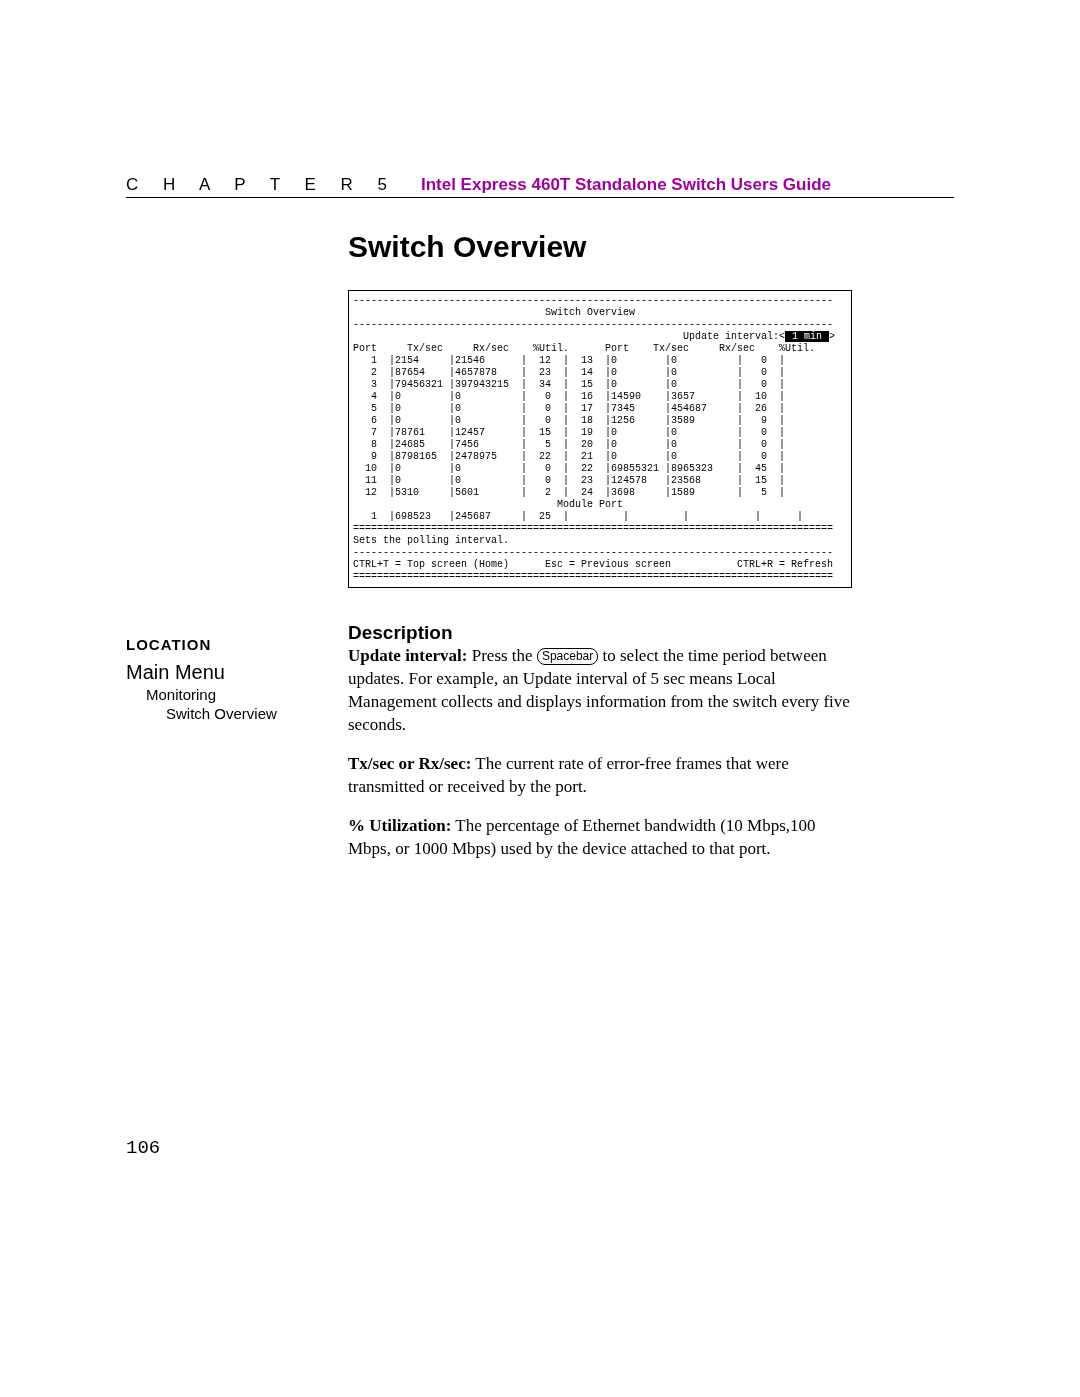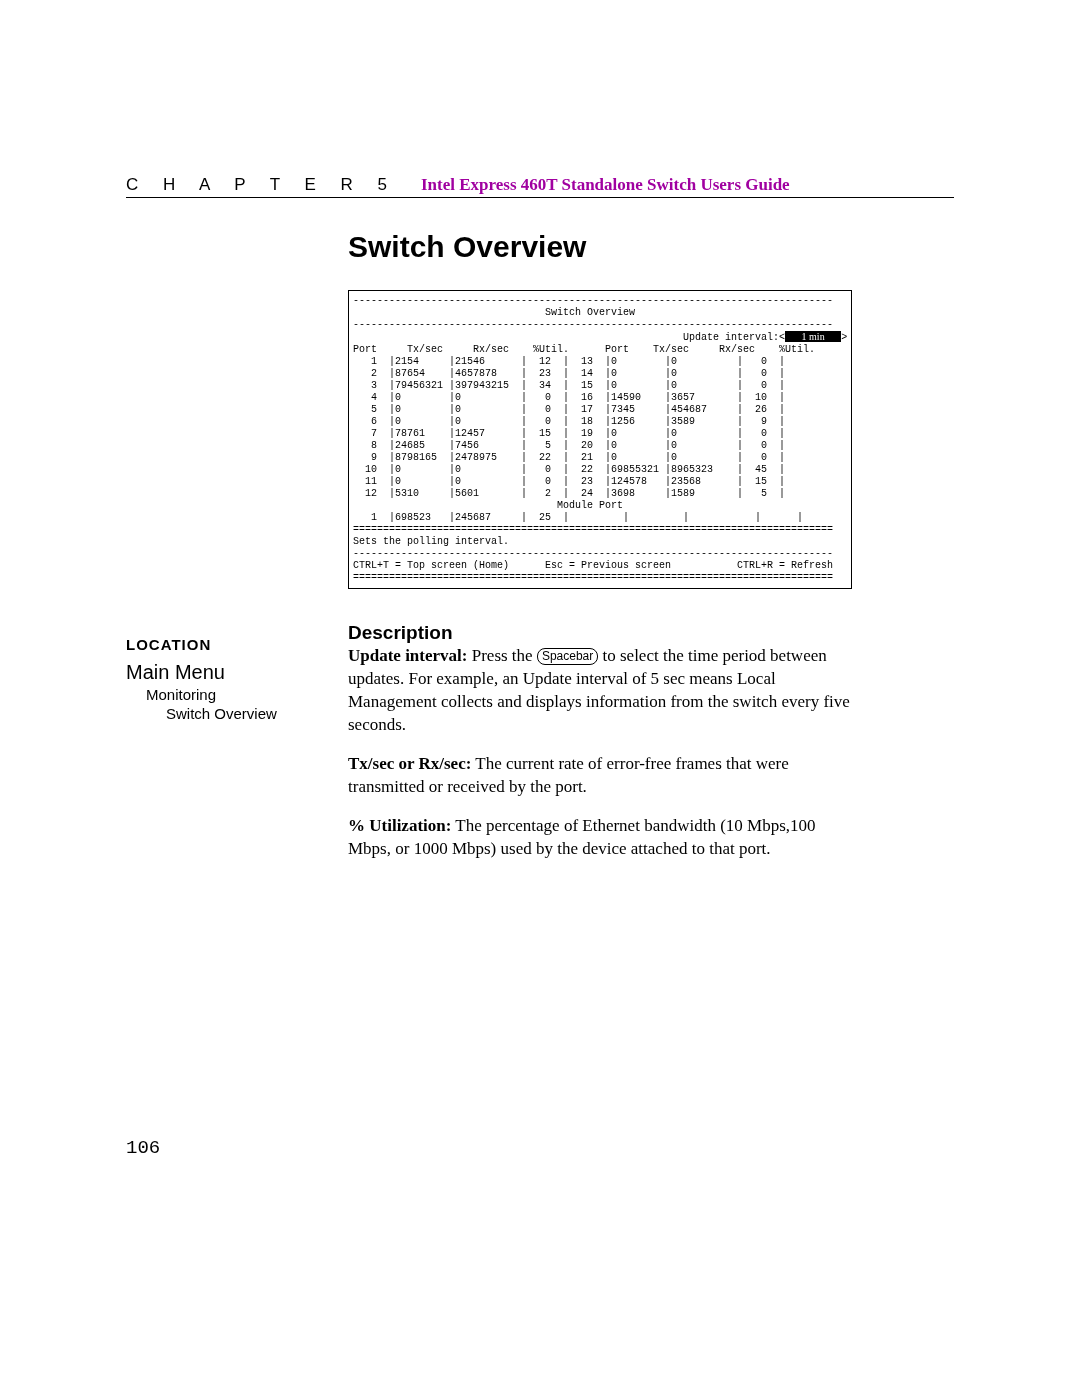--- a/index.html
+++ b/index.html
@@ -29,21 +29,21 @@
   }
   .chapter-word {
     letter-spacing: 10px;
     font-family: Arial, Helvetica, sans-serif;
     font-weight: 400;
     margin-right: 24px;
   }
   .doc-title {
     color: #a000a0;
     font-weight: bold;
-    font-family: Liberation Serif, serif;
+    font-family: Liberation Sans, sans-serif;
     font-size: 17px;
   }
   .section-title {
     position: absolute;
     top: 230px;
     left: 348px;
     font-family: Arial, Helvetica, sans-serif;
     font-weight: 800;
     font-size: 30px;
   }
@@ -57,22 +57,21 @@
     padding: 4px 4px;
     font-family: "Courier New", Courier, monospace;
     font-size: 10px;
     line-height: 12px;
     white-space: pre;
     overflow: hidden;
   }
   .inv {
     background: #000;
     color: #fff;
-    padding: 0 14px;
-    font-family: Liberation Serif, serif;
+    padding: 0 1px;
   }
   .sidebar {
     position: absolute;
     top: 636px;
     left: 126px;
     width: 200px;
     font-family: Arial, Helvetica, sans-serif;
   }
   .sidebar .loc-head {
     font-size: 15px;

